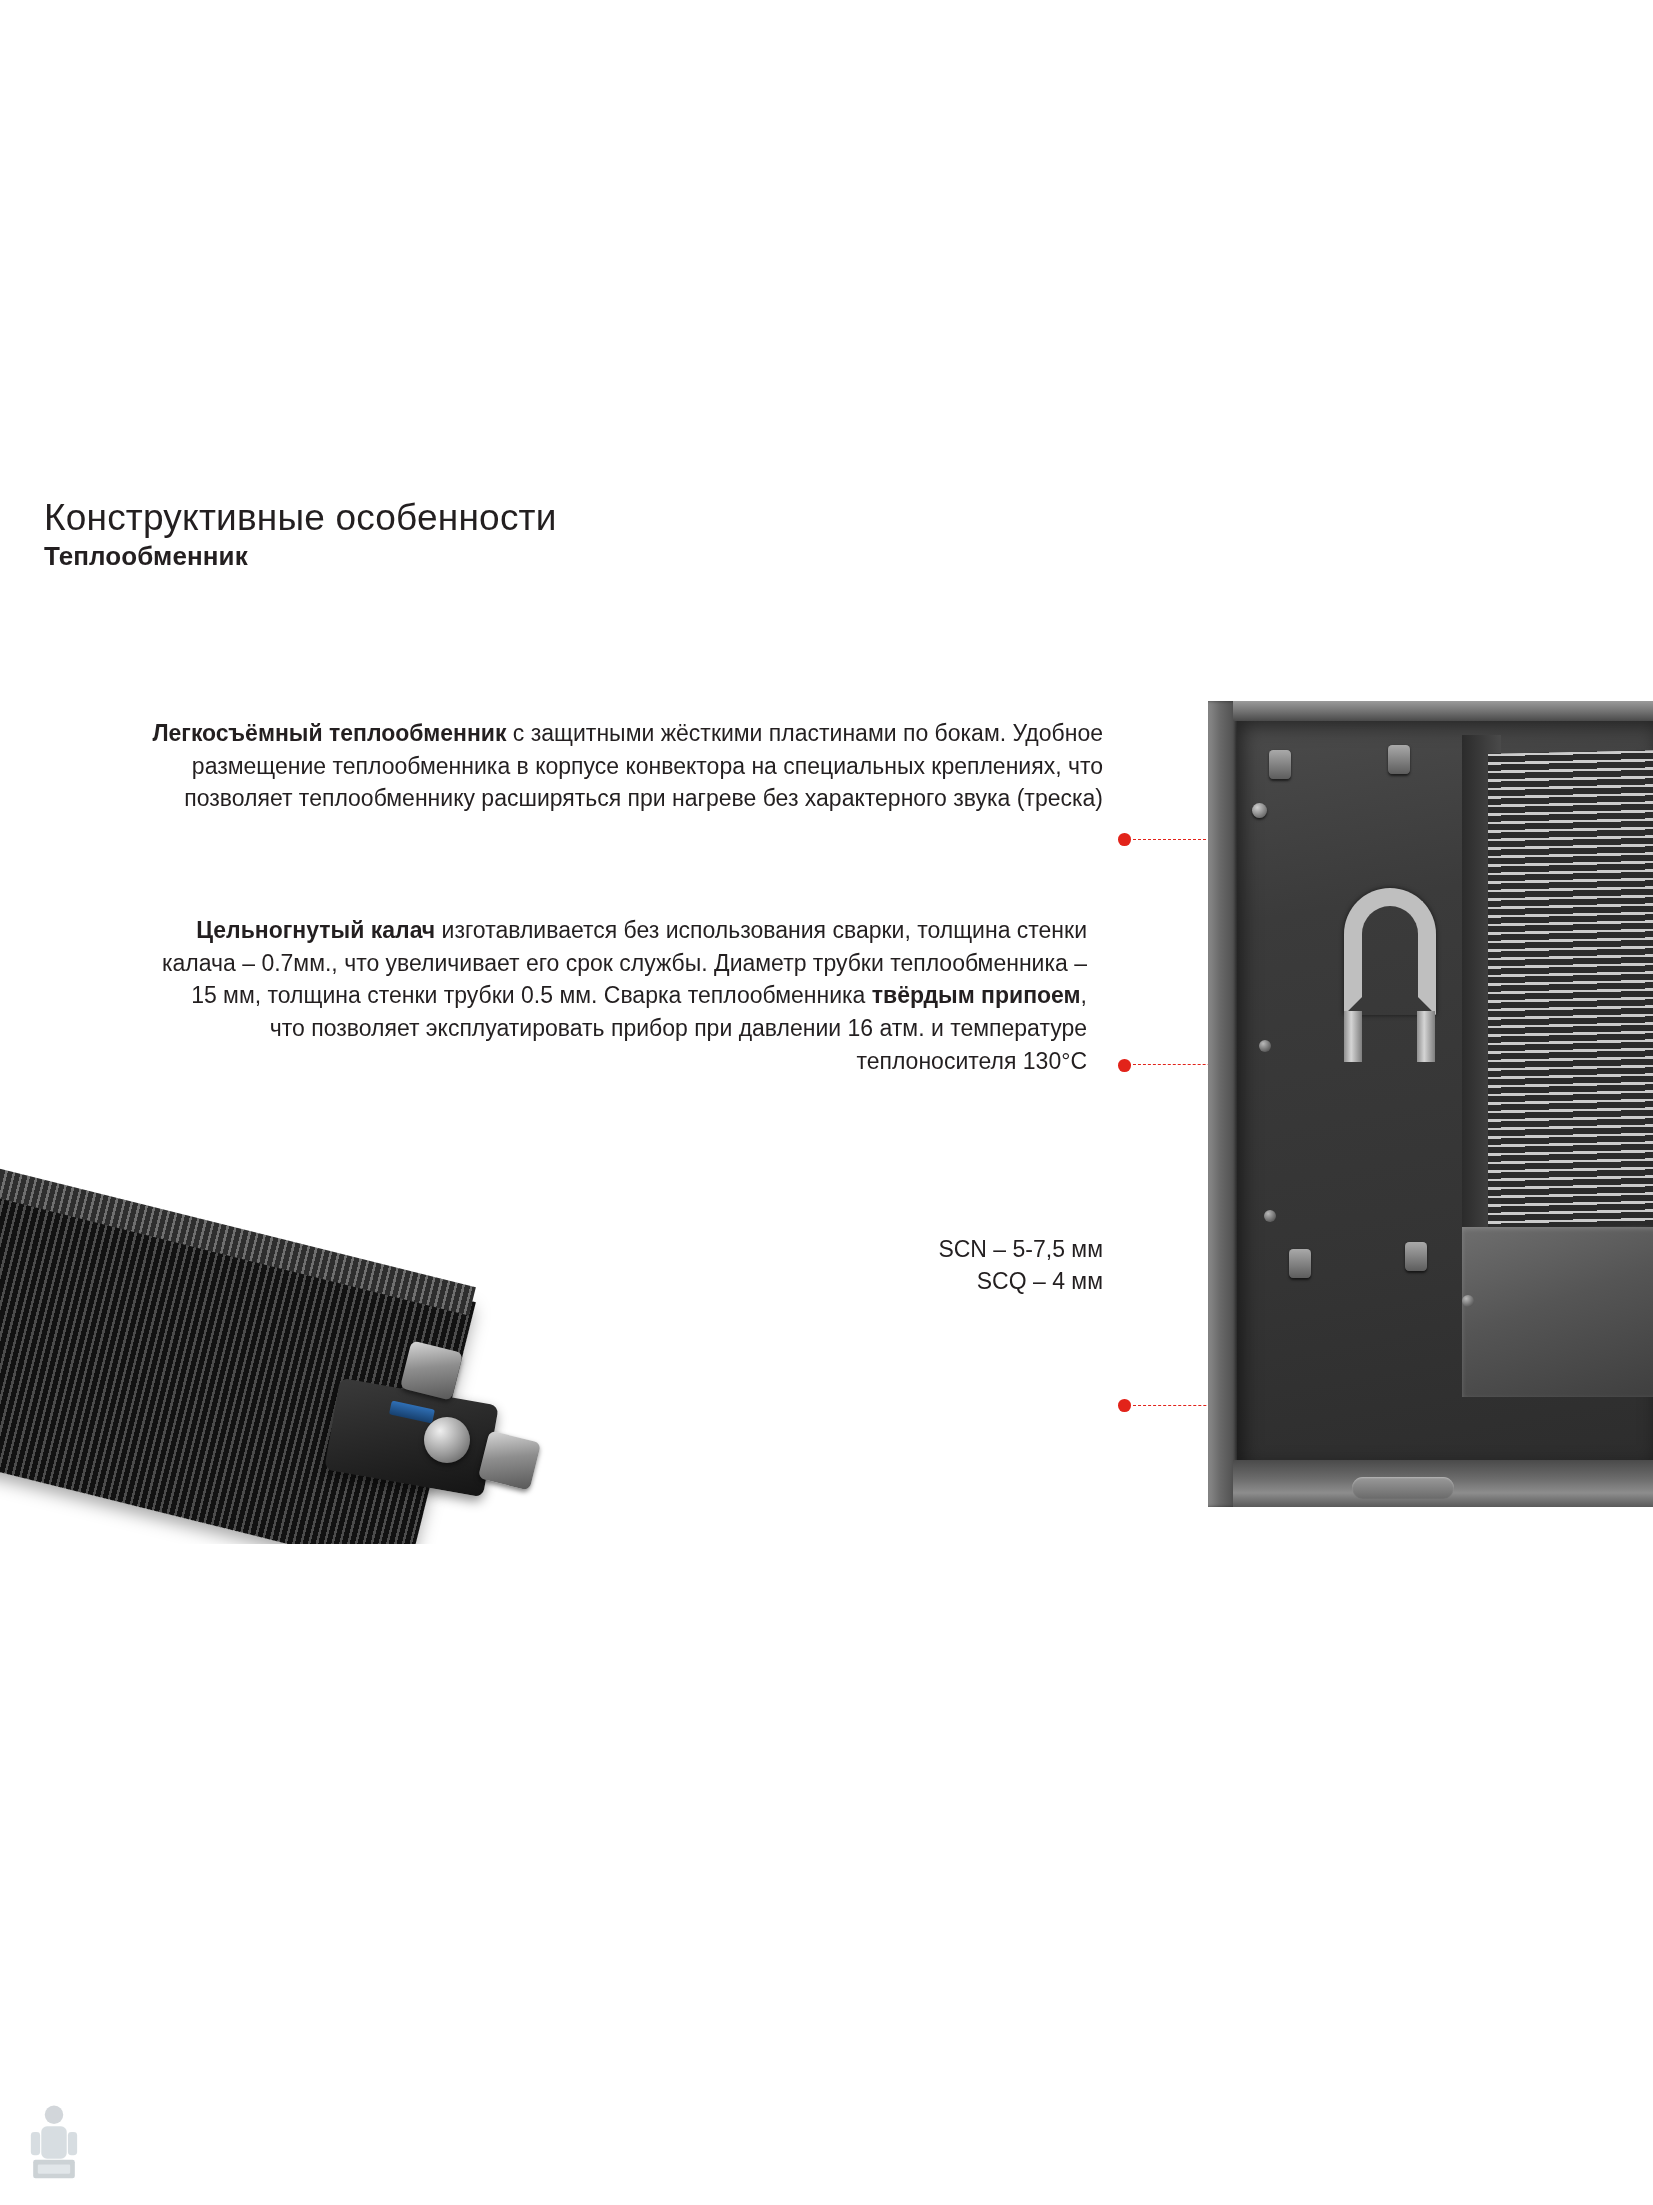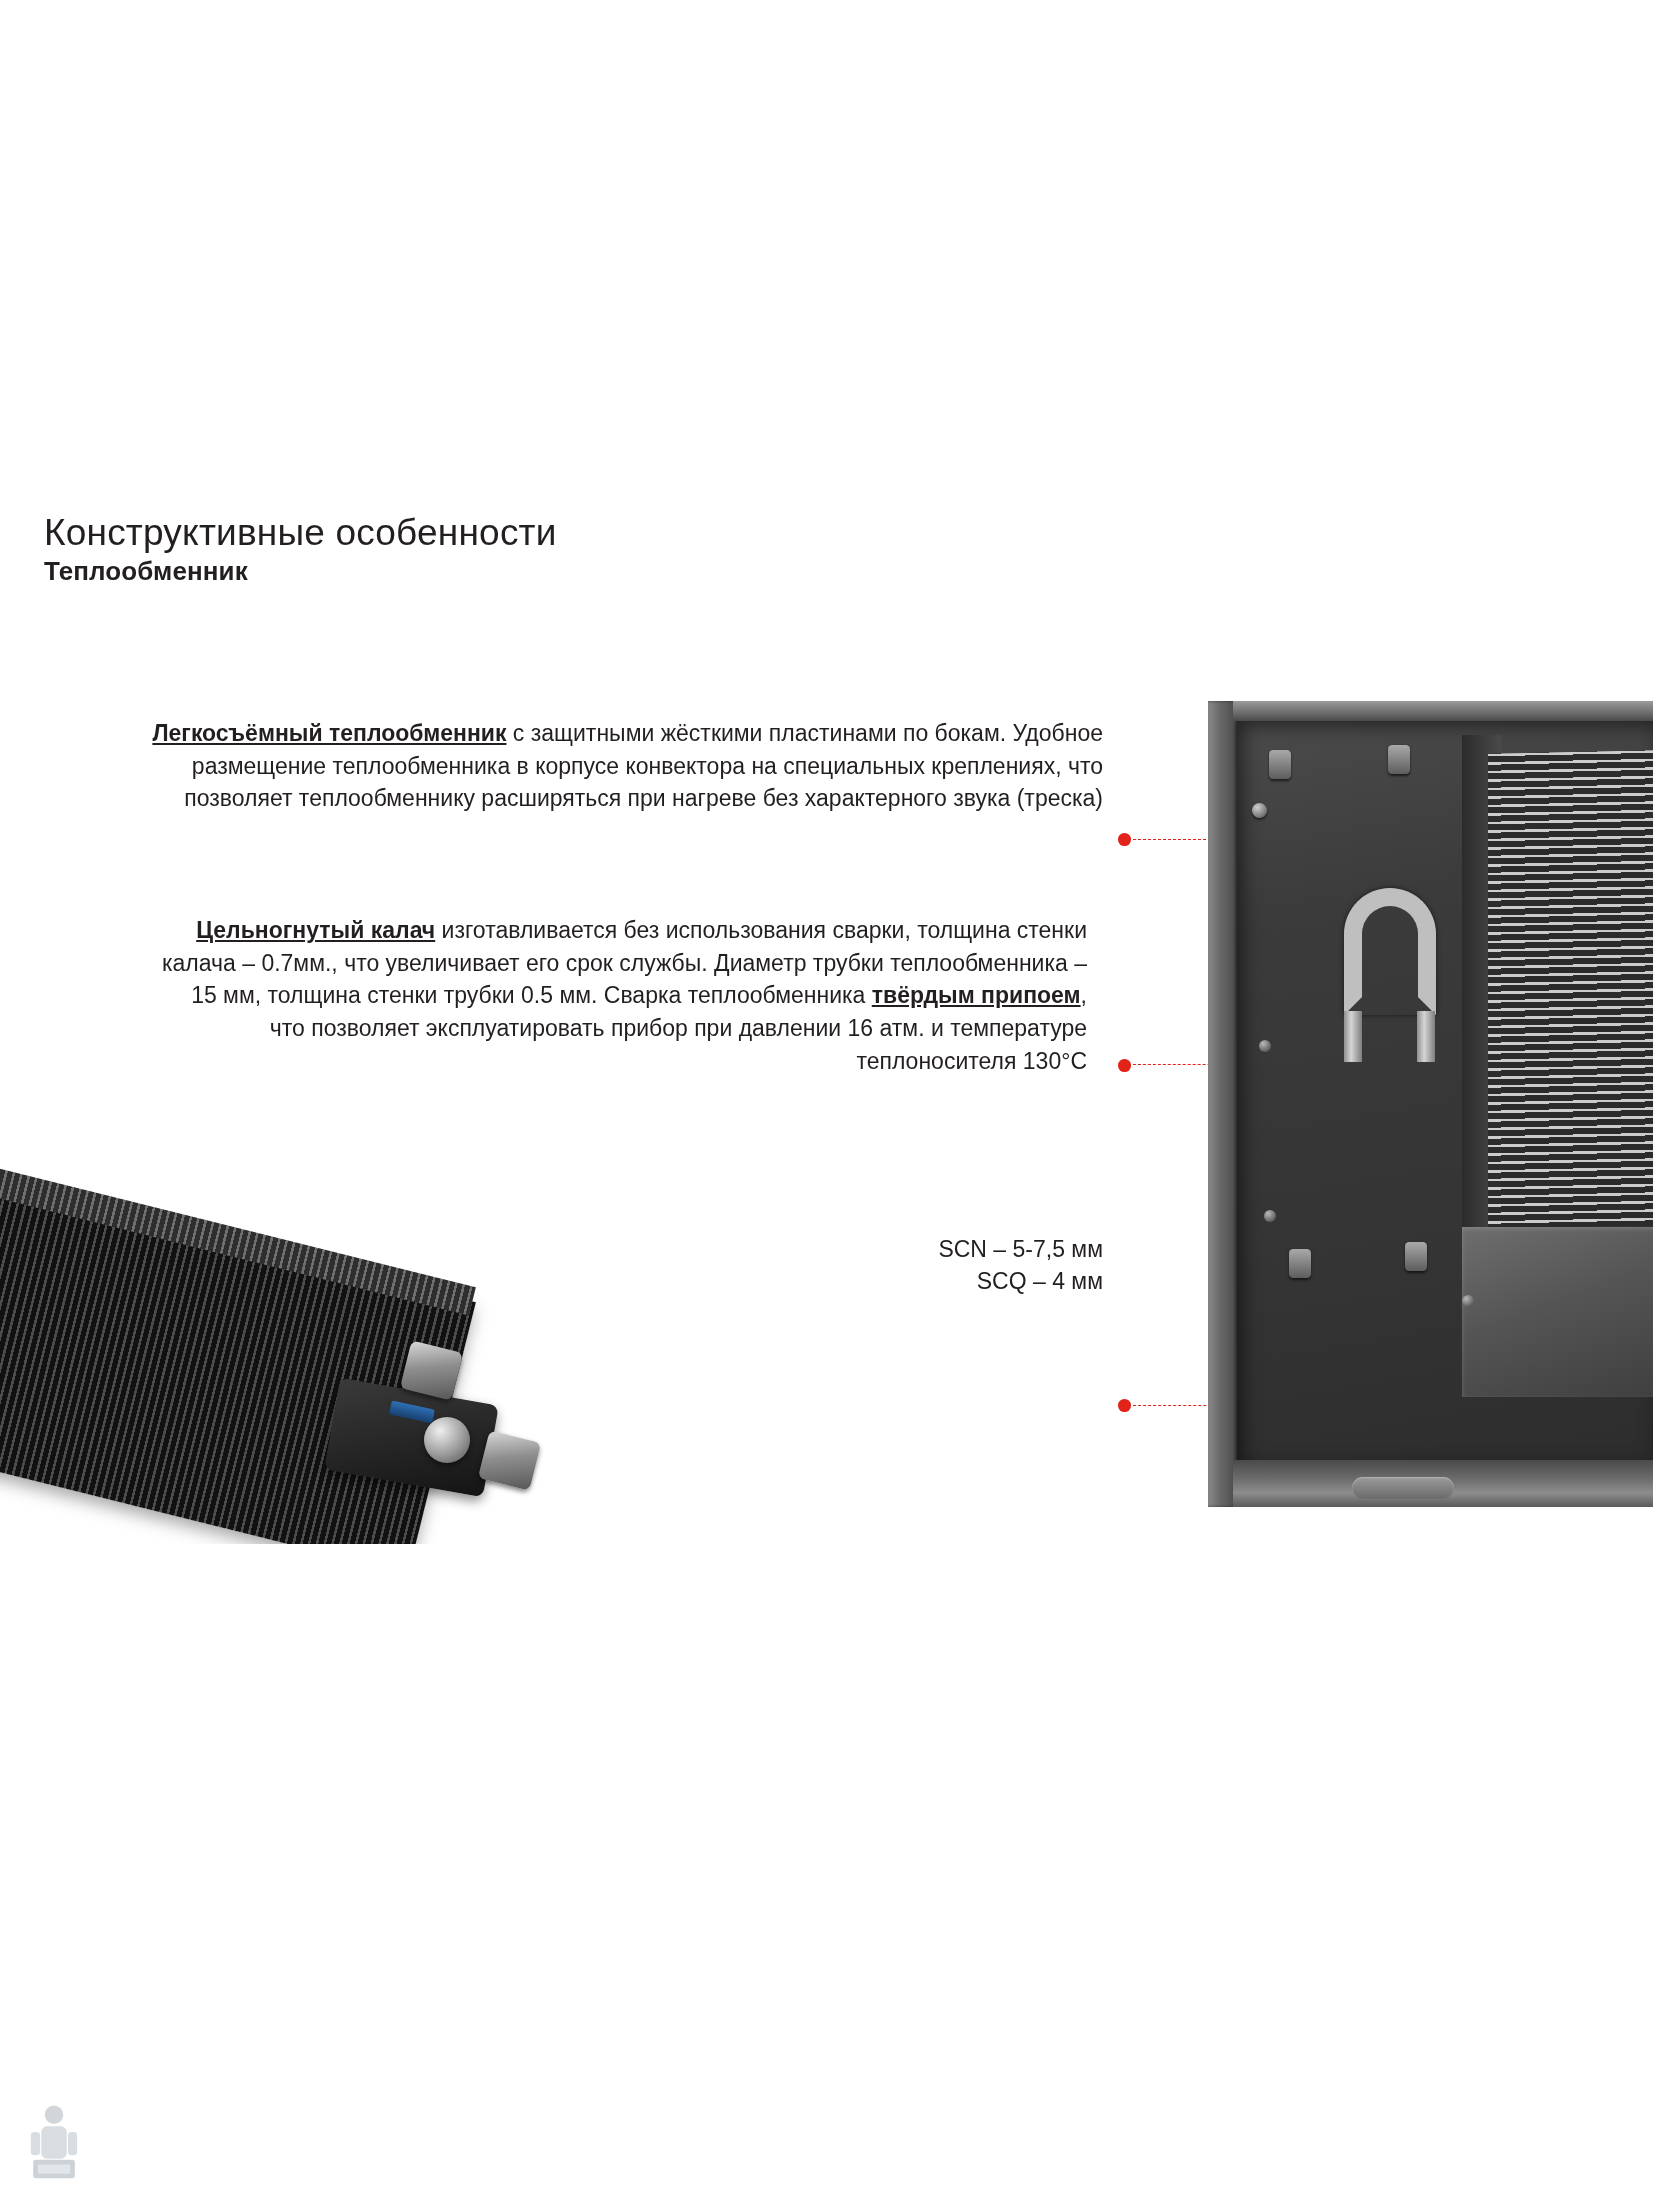--- a/index.html
+++ b/index.html
@@ -13,21 +13,21 @@
     position: relative;
     font-family: "Liberation Sans", sans-serif;
     color: #231f20;
     overflow: hidden;
   }
 
   
   .heading-block {
     position: absolute;
     left: 44px;
-    top: 514px;
+    top: 499px;
     width: 763px;
   }
   .title-main {
     font-size: 37px;
     line-height: 1.05;
     font-weight: 400;
     color: #231f20;
     letter-spacing: 0.2px;
   }
   .title-sub {
@@ -38,21 +38,21 @@
     letter-spacing: 0.1px;
   }
 
   
   .para {
     position: absolute;
     font-size: 23px;
     line-height: 1.42;
     color: #231f20;
   }
-  .para b { font-weight: 700; text-decoration: underline; }
+  .para b { font-weight: 700; }
 
   #para-1 {
     left: 85px;
     top: 717px;
     width: 1018px;
     text-align: right;
   }
 
   #para-2 {
     left: 154px;

